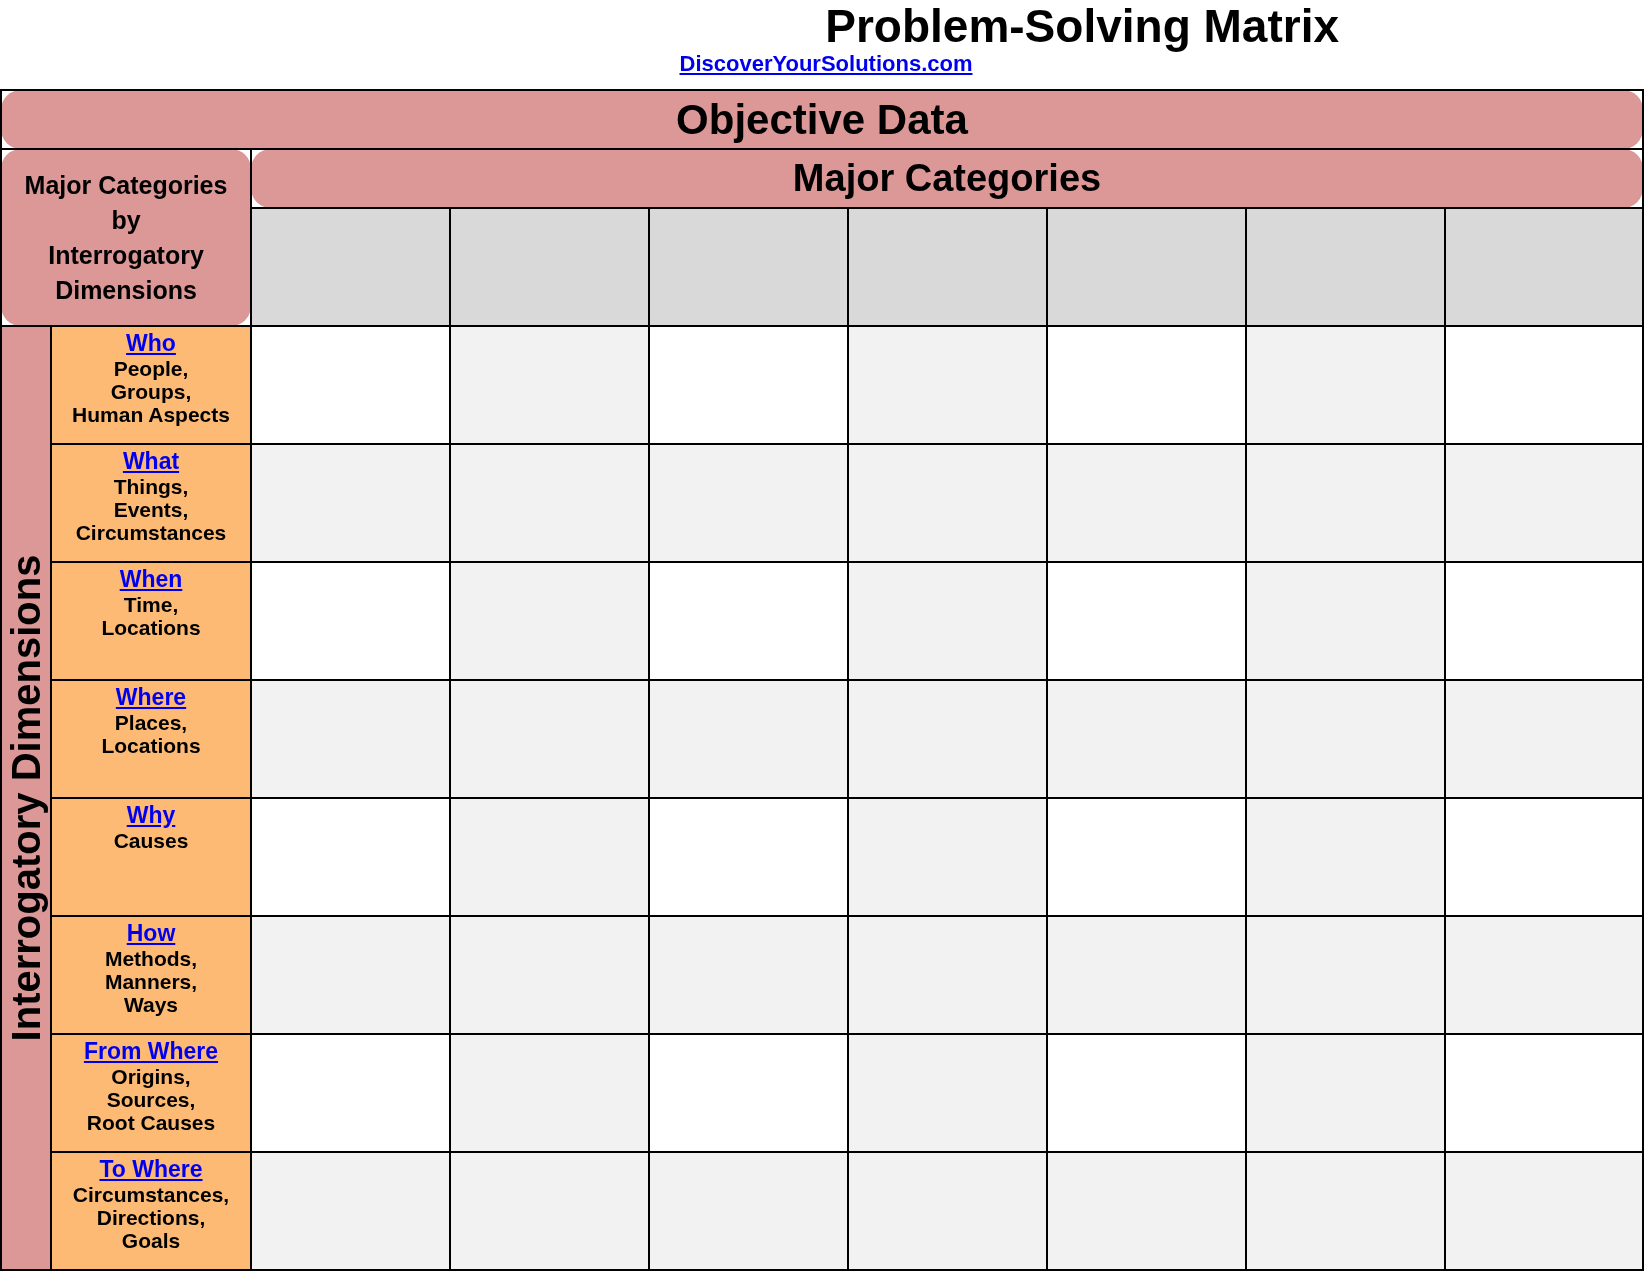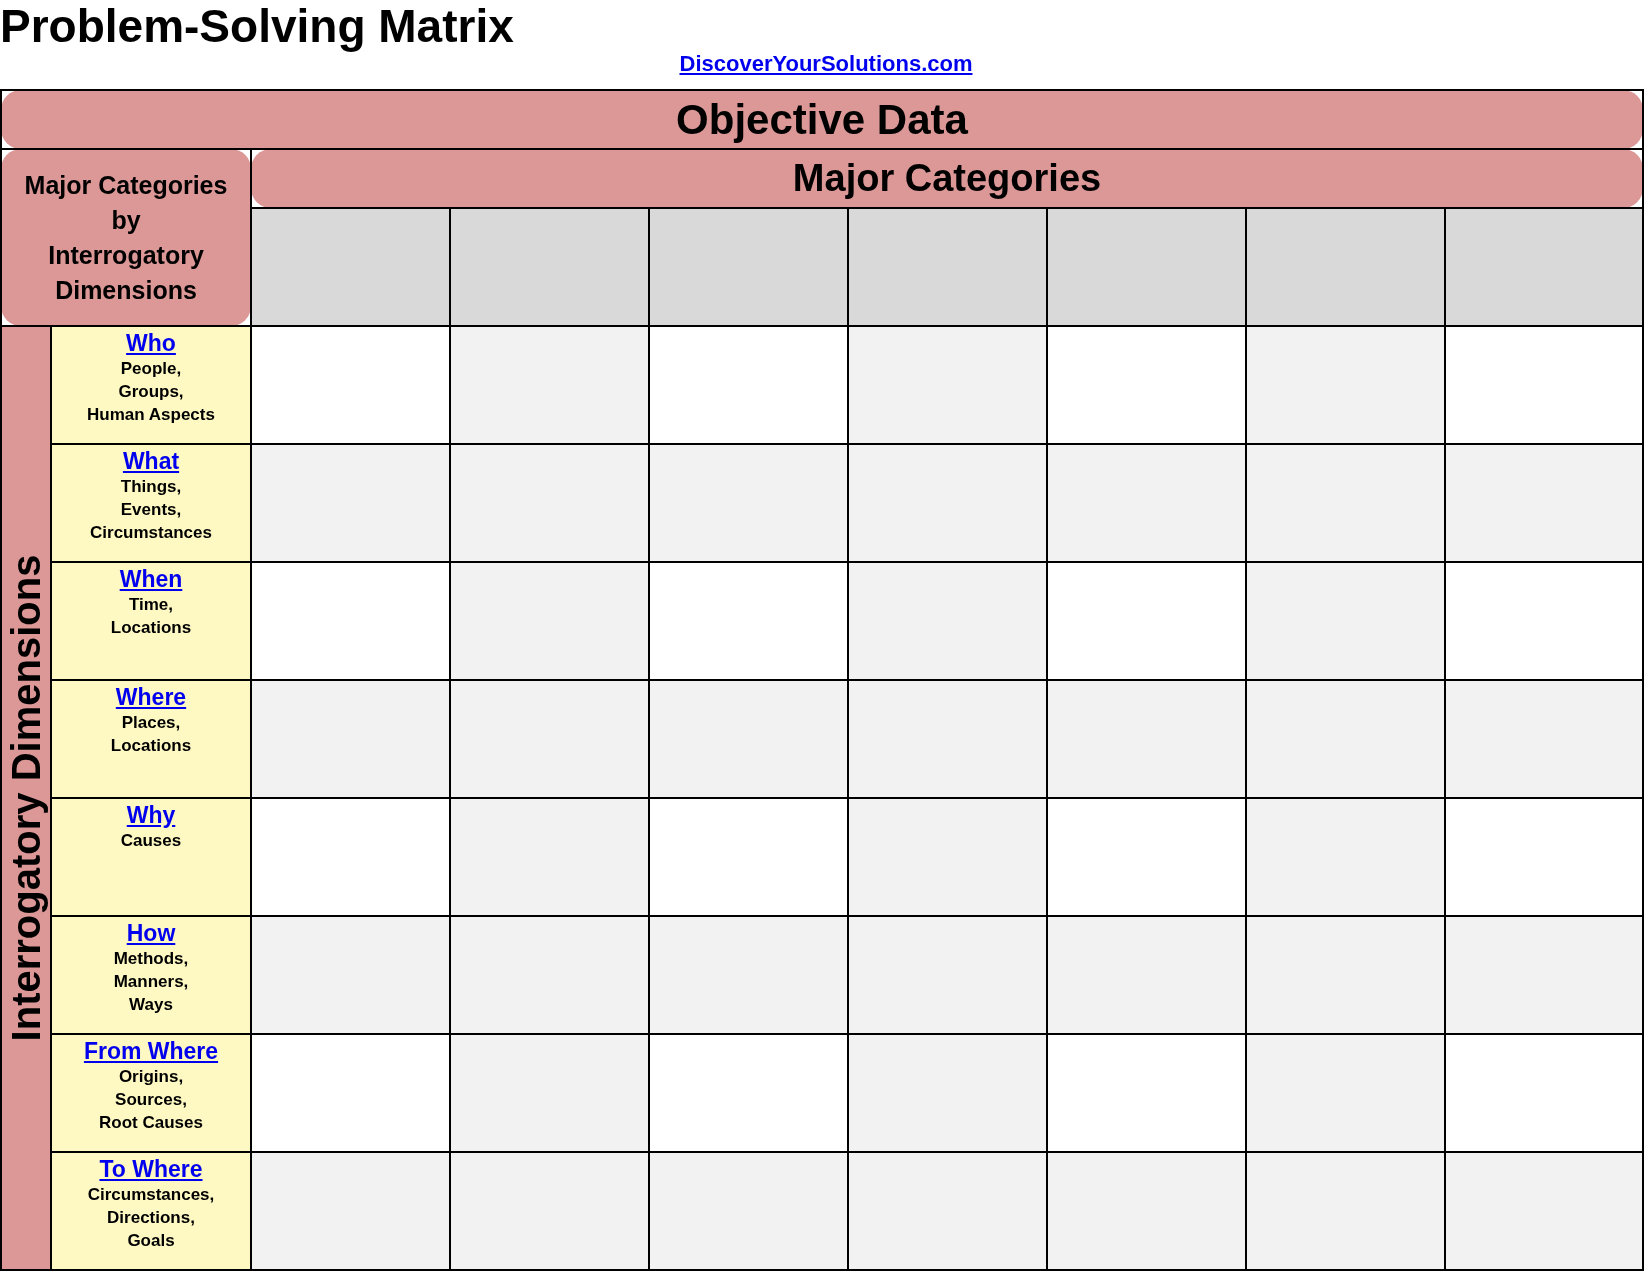--- a/index.html
+++ b/index.html
@@ -1,31 +1,31 @@
 <!DOCTYPE html>
 <html><head>
 <meta charset="utf-8">
 <style>
   html,body{margin:0;padding:0;background:#fff;}
   body{width:1644px;height:1288px;position:relative;overflow:hidden;font-family:"Liberation Sans",sans-serif;}
-  .title{position:absolute;left:0;top:0;width:1339px;text-align:left;font-weight:bold;font-size:46px;line-height:52px;color:#000;}
+  .title{position:absolute;left:0;top:0;width:1339px;text-align:right;font-weight:bold;font-size:46px;line-height:52px;color:#000;}
   .site{position:absolute;left:4px;top:50px;width:1644px;text-align:center;font-weight:bold;font-size:22px;line-height:28px;}
   .site a{color:#0000ee;text-decoration:underline;}
   table{position:absolute;left:0;top:89px;border-collapse:collapse;table-layout:fixed;}
   td{border:2px solid #000;padding:0;}
   .pink{background:#dc9797;border-radius:20px;}
   .obj{height:57px;text-align:center;font-weight:bold;font-size:42px;}
   .majhdr{height:57px;text-align:center;font-weight:bold;font-size:38px;}
   .corner{text-align:center;font-weight:bold;font-size:25px;line-height:35px;vertical-align:middle;}
   .catcell{height:116px;background:#d9d9d9;}
   .vert{width:46px;background:#dc9797;position:relative;}
   .vert span{position:absolute;left:50%;top:50%;transform:translate(-50%,-50%) rotate(-90deg);white-space:nowrap;font-weight:bold;font-size:40px;}
-  .rlabel{background:#fef9c3;text-align:center;vertical-align:top;height:116px;font-weight:bold;}
+  .rlabel{background:#fdba74;text-align:center;vertical-align:top;height:116px;font-weight:bold;}
   .rlabel .q{display:block;font-size:23px;line-height:28px;margin-top:2px;color:#0000ee;text-decoration:underline;}
-  .rlabel .d{display:block;font-size:17px;line-height:23px;color:#000;white-space:pre-line;}
+  .rlabel .d{display:block;font-size:21px;line-height:23px;color:#000;white-space:pre-line;}
   .cw{background:#fff;}
   .cg{background:#f2f2f2;}
 </style>
 </head>
 <body>
 
 <div class="title">Problem-Solving Matrix</div>
 <div class="site"><a>DiscoverYourSolutions.com</a></div>
 
 <table>

